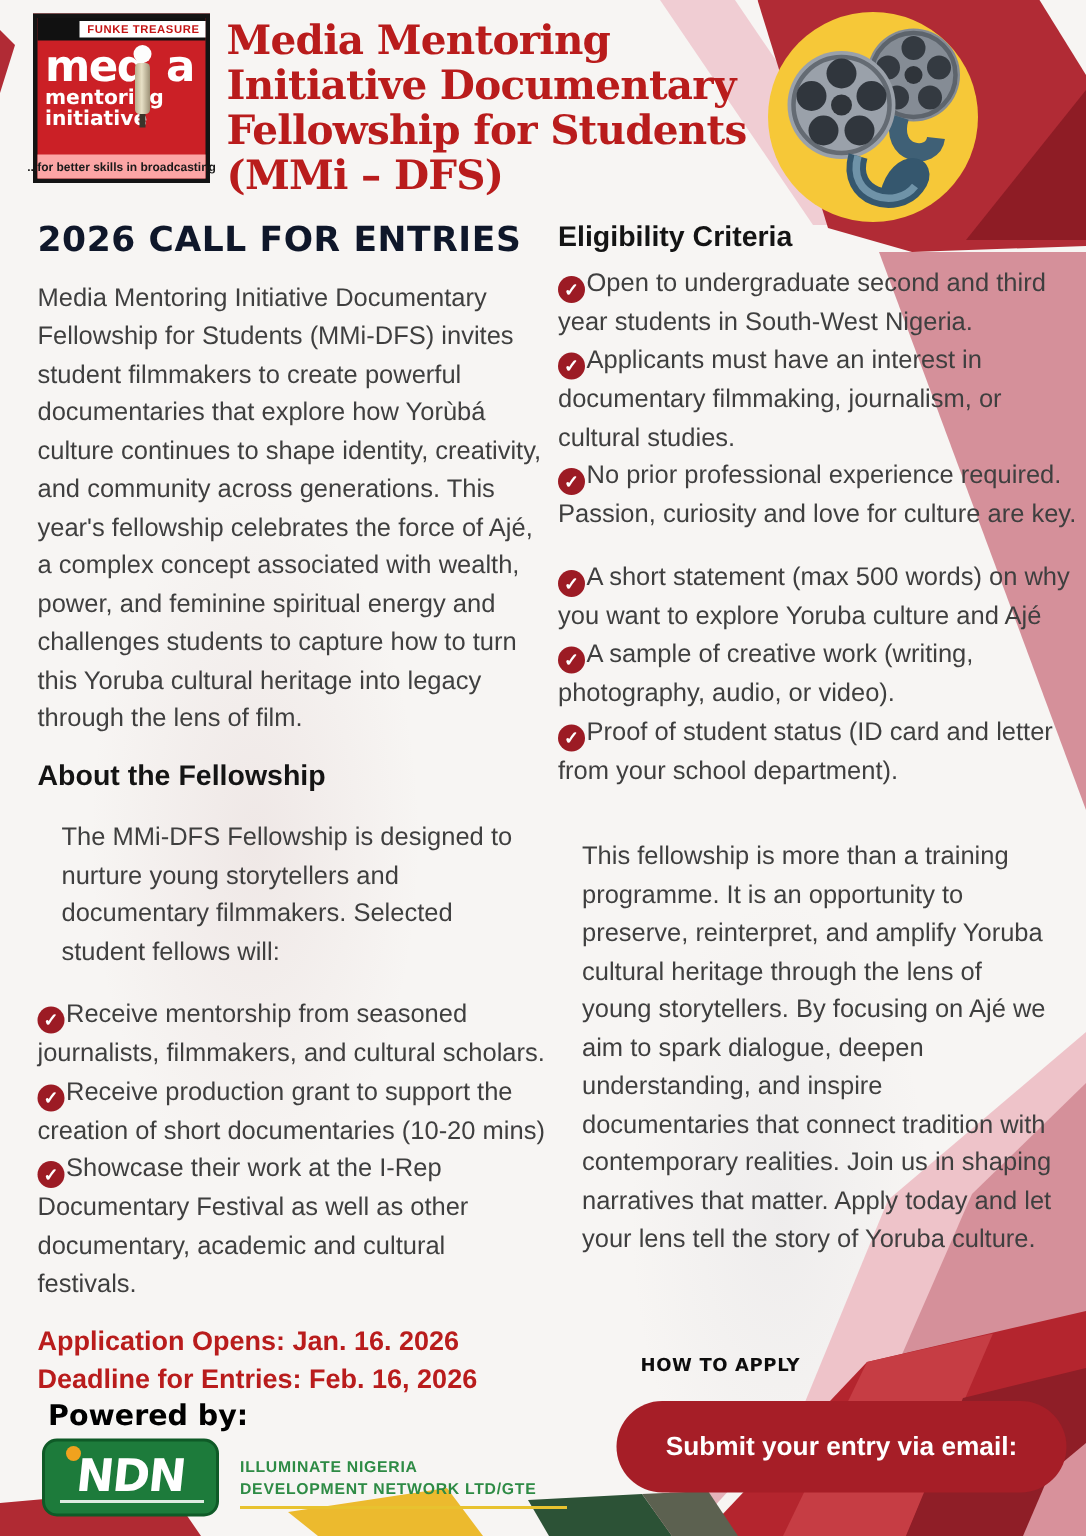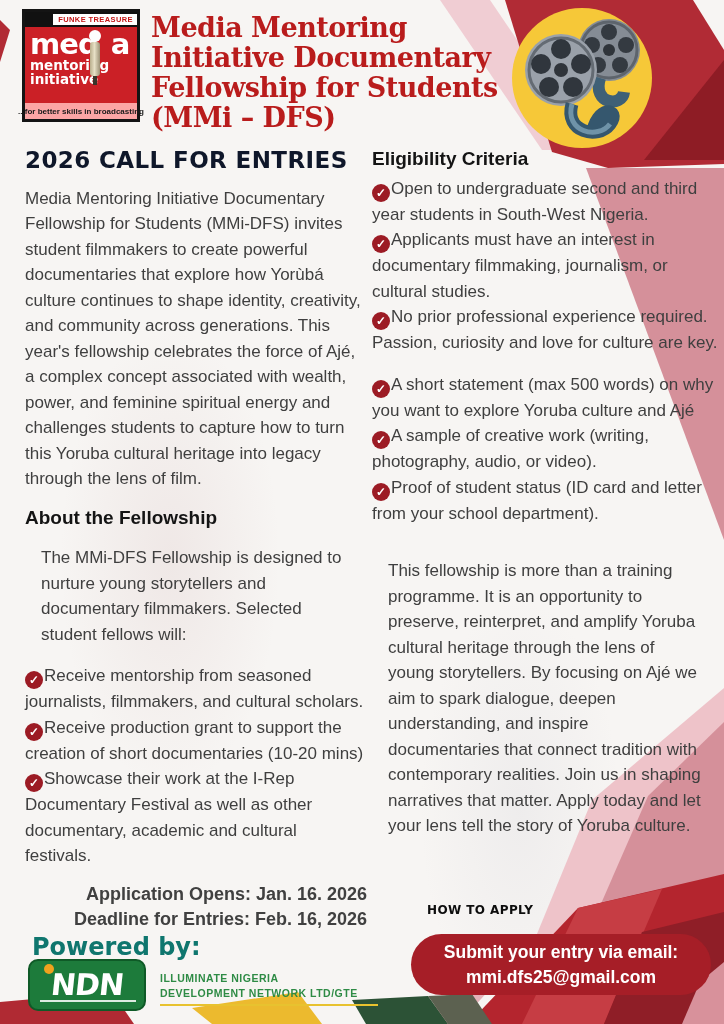--- a/index.html
+++ b/index.html
@@ -43,32 +43,32 @@
   .h1{font-family:"DejaVu Sans",sans-serif;font-weight:bold;color:#0f172a;
     font-size:23px;letter-spacing:.4px;margin:0 0 11px 0;line-height:1.2;}
   .h2{font-weight:bold;color:#141414;font-size:19px;margin:0 0 5px 0;line-height:1.25;}
   .para{margin:0 0 14px 0;}
   .tight{margin:16px;}
   .bullet{margin:0;}
   .check{display:inline-flex;width:18px;height:18px;border-radius:50%;background:#9c1b24;
     color:#fff;font-size:12px;font-weight:bold;align-items:center;justify-content:center;
     vertical-align:-3px;margin-right:1px;}
   .check::before{content:"\2713";}
-  .dates{margin-top:13px;font-weight:bold;color:#404040;font-size:18px;line-height:1.42;text-align:right;}
+  .dates{margin-top:13px;font-weight:bold;color:#b91c1c;font-size:18px;line-height:1.42;}
   .req-block{margin-top:16px;}
   .closing{margin-top:32px;}
   
   .howto{position:absolute;left:427px;top:903px;z-index:3;
     font-family:"DejaVu Sans",sans-serif;font-weight:bold;color:#0d0d0d;
     font-size:12px;letter-spacing:.4px;}
   .pill{position:absolute;left:411px;top:934px;width:300px;height:61px;border-radius:31px;
     background:#a61e27;z-index:3;display:flex;flex-direction:column;justify-content:center;
     align-items:center;color:#fff;font-weight:bold;font-size:17.5px;line-height:1.4;}
   .powered{position:absolute;left:32px;top:933px;z-index:3;
-    font-family:"DejaVu Sans",sans-serif;font-weight:bold;color:#0f766e;font-size:24px;}
+    font-family:"DejaVu Sans",sans-serif;font-weight:bold;color:#000000;font-size:19px;}
   .partner-row{position:absolute;left:28px;top:959px;z-index:3;display:flex;align-items:flex-start;}
   .ndn-box{position:relative;width:118px;height:52px;background:#1d7b3b;border-radius:10px;
     border:2px solid #0f5a27;box-sizing:border-box;display:flex;align-items:center;justify-content:center;}
   .ndn-letters{font-family:"DejaVu Sans",sans-serif;font-weight:bold;color:#fff;
     font-size:30px;letter-spacing:-1px;transform:skewX(-6deg);line-height:1;}
   .ndn-dot{position:absolute;left:14px;top:3px;width:10px;height:10px;border-radius:50%;background:#f0a21e;}
   .ndn-rule{position:absolute;left:10px;bottom:7px;width:96px;height:2px;background:#ffffff;opacity:.85;}
   .partner-name{margin-left:14px;padding-top:12px;color:#2e8b45;font-weight:bold;
     font-size:10.5px;letter-spacing:.5px;line-height:1.45;white-space:nowrap;}
   .partner-underline{margin-top:3px;width:218px;height:2px;background:#e8c22f;}
@@ -179,21 +179,20 @@
       <div class="bullet"><span class="check"></span><span>Proof of student status (ID card and letter from your school department).</span></div>
     </div>
 
     <p class="closing tight">This fellowship is more than a training programme. It is an opportunity to preserve, reinterpret, and amplify Yoruba cultural heritage through the lens of young storytellers. By focusing on Ajé we aim to spark dialogue, deepen understanding, and inspire documentaries that connect tradition with contemporary realities. Join us in shaping narratives that matter. Apply today and let your lens tell the story of Yoruba culture.</p>
   </div>
 
   <div class="howto">HOW TO APPLY</div>
 
   <div class="pill">
     <div>Submit your entry via email:</div>
-    <div>mmi.dfs25@gmail.com</div>
   </div>
 
   <div class="powered">Powered by:</div>
 
   <div class="partner-row">
     <div class="ndn-box">
       <div class="ndn-dot"></div>
       <div class="ndn-letters">NDN</div>
       <div class="ndn-rule"></div>
     </div>

